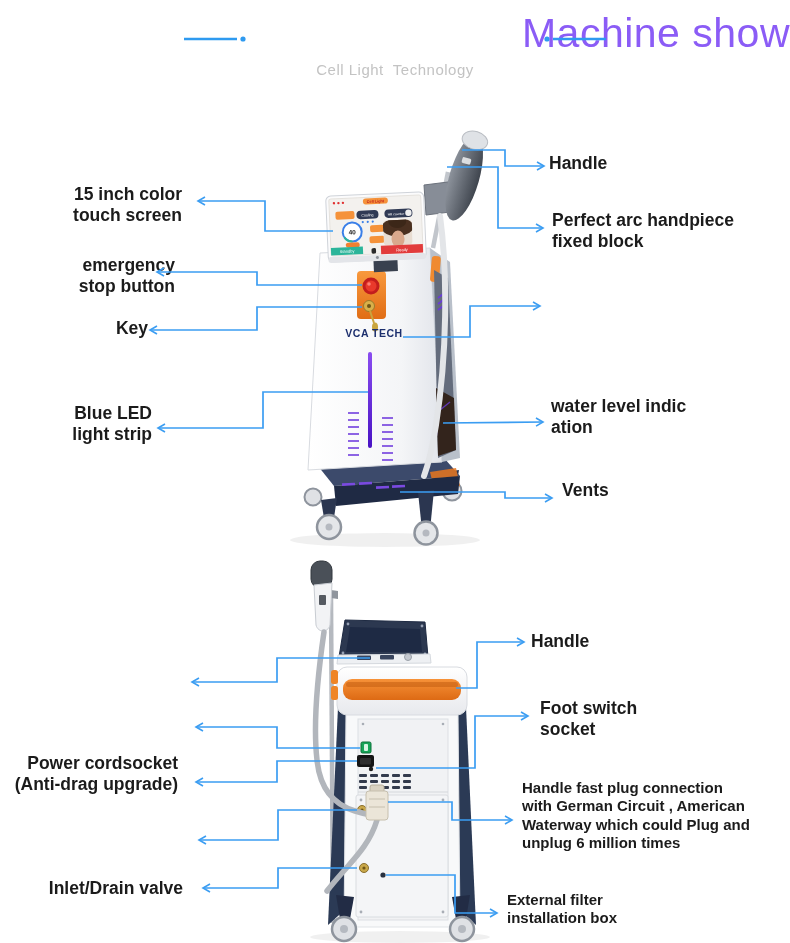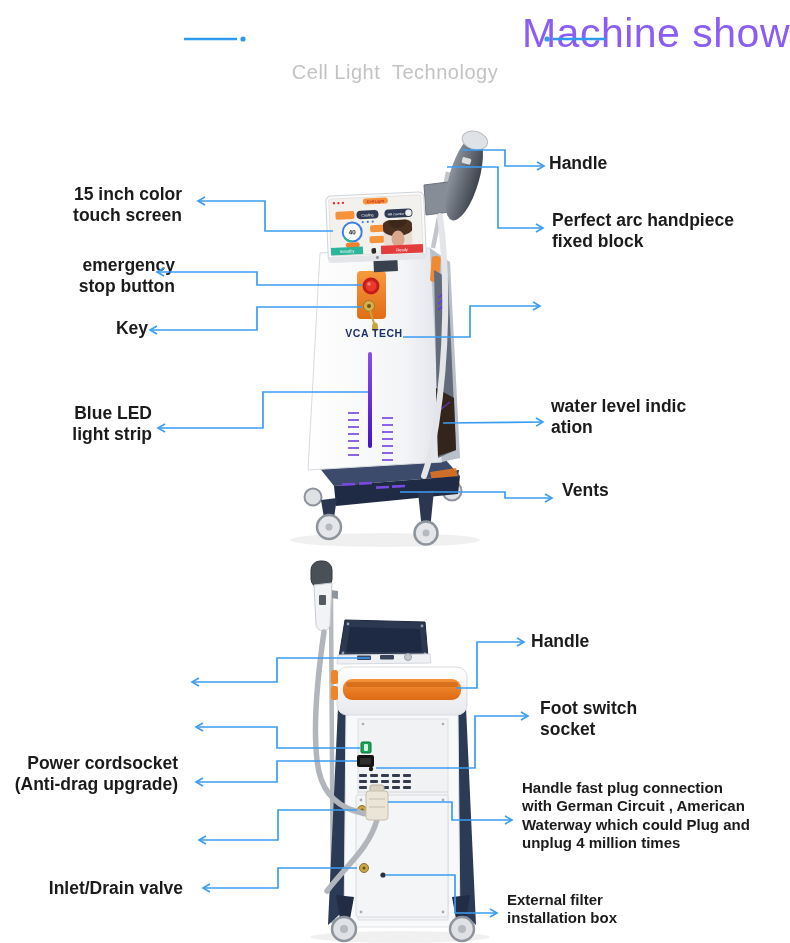--- a/index.html
+++ b/index.html
@@ -1,21 +1,21 @@
 <!DOCTYPE html>
 <html><head>
 <meta charset="utf-8">
 <style>
   html,body{margin:0;padding:0;background:#fff}
   #canvas{position:relative;width:790px;height:943px;background:#ffffff;overflow:hidden;
           font-family:"Liberation Sans",sans-serif}
   .title{position:absolute;left:0;right:0;top:10px;text-align:right;
          font-size:41px;font-weight:400;color:#8b5cf6;letter-spacing:.5px}
   .subtitle{position:absolute;left:0;right:0;top:61px;text-align:center;
-            font-size:20px;color:#c3c3c3;white-space:pre;letter-spacing:.5px}
+            font-size:15px;color:#c3c3c3;white-space:pre;letter-spacing:.5px}
   .lbl{position:absolute;z-index:3;font-weight:600;font-size:17.5px;line-height:1.18;
        color:#1b1b1b;white-space:pre-line}
   .r{text-align:right}
   .sm{font-size:15px;line-height:1.22}
   .mach{position:absolute;z-index:1}
   .overlay{position:absolute;left:0;top:0;z-index:5;pointer-events:none}
 </style>
 </head>
 <body>
 
@@ -42,21 +42,21 @@
   <div class="lbl r" style="left:10px;top:753px;width:168px">Power cordsocket
 (Anti-drag upgrade)</div>
   <div class="lbl r" style="left:10px;top:878px;width:173px">Inlet/Drain valve</div>
 
   <div class="lbl" style="left:531px;top:631px">Handle</div>
   <div class="lbl" style="left:540px;top:698px;width:120px">Foot switch
 socket</div>
   <div class="lbl sm" style="left:522px;top:779px;width:258px">Handle fast plug connection
 with German Circuit , American
 Waterway which could Plug and
-unplug 4 million times</div>
+unplug 6 million times</div>
   <div class="lbl sm" style="left:507px;top:891px;width:170px">External filter
 installation box</div>
 
   <svg class="mach" style="left:280px;top:120px" width="240" height="430" viewBox="0 0 240 430">
     <defs>
       <linearGradient id="gBody" x1="0" y1="0" x2="1" y2="0">
         <stop offset="0" stop-color="#ffffff"></stop>
           <stop offset=".7" stop-color="#f4f5f7"></stop>
           <stop offset="1" stop-color="#e1e4ea"></stop>
       </linearGradient>

